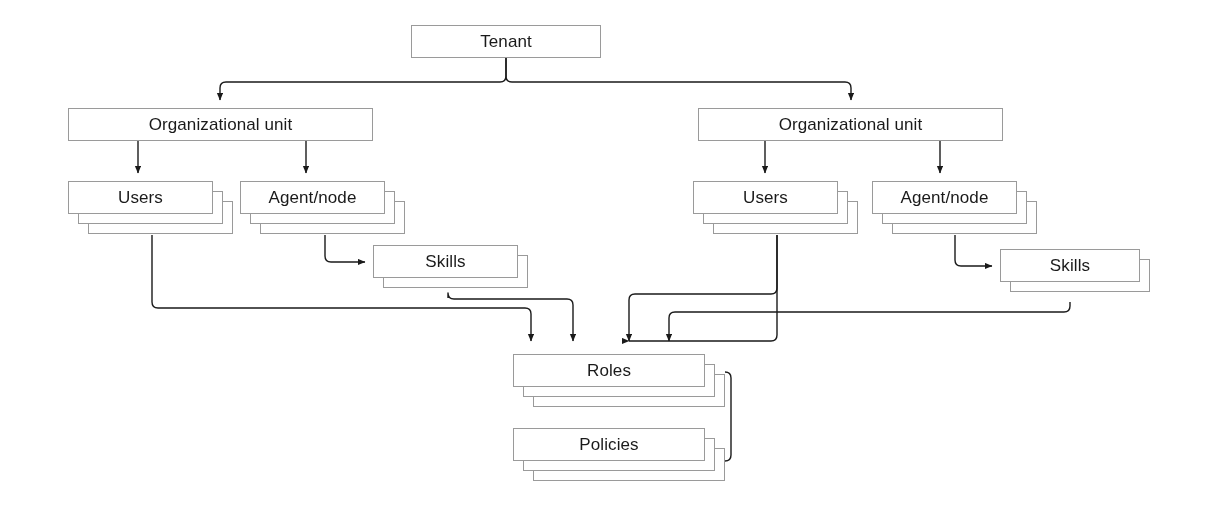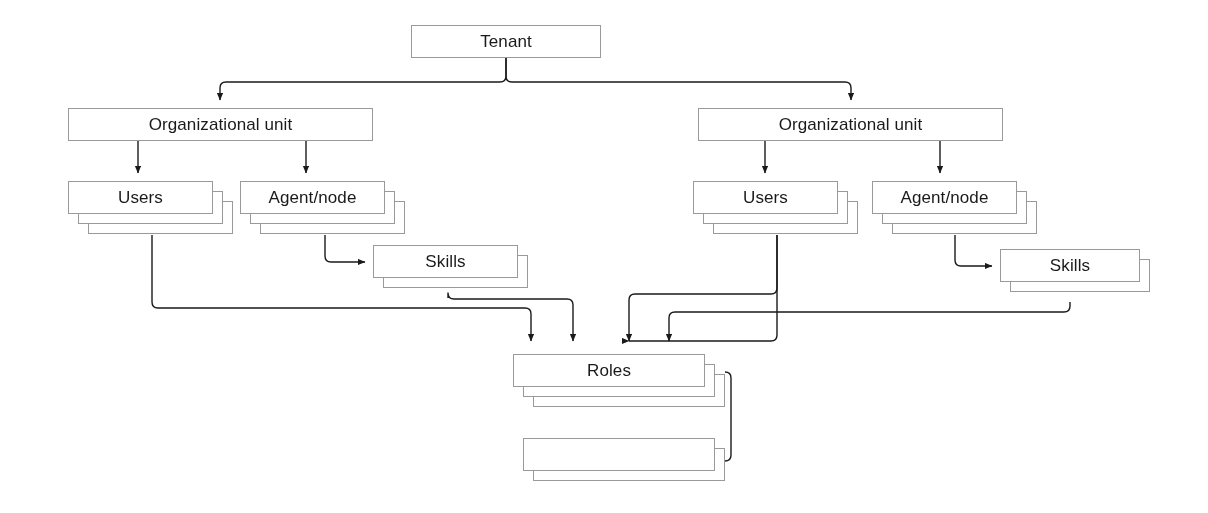--- a/index.html
+++ b/index.html
@@ -164,15 +164,18 @@
     <div class="stack-shadow" style="left:20px; top:20px; width:192px; height:33px;"></div>
     <div class="stack-shadow" style="left:10px; top:10px; width:192px; height:33px;"></div>
     <div class="node-card" style="width:192px; height:33px;">
       <span class="node-label">Roles</span>
     </div>
   </div>
 
   <div class="node" style="left:513px; top:428px; width:212px; height:55px;">
     <div class="stack-shadow" style="left:20px; top:20px; width:192px; height:33px;"></div>
     <div class="stack-shadow" style="left:10px; top:10px; width:192px; height:33px;"></div>
+    <div class="node-card" style="width:192px; height:33px;">
+      <span class="node-label">Policies</span>
+    </div>
   </div>
 
 </div>
 
 </body></html>

